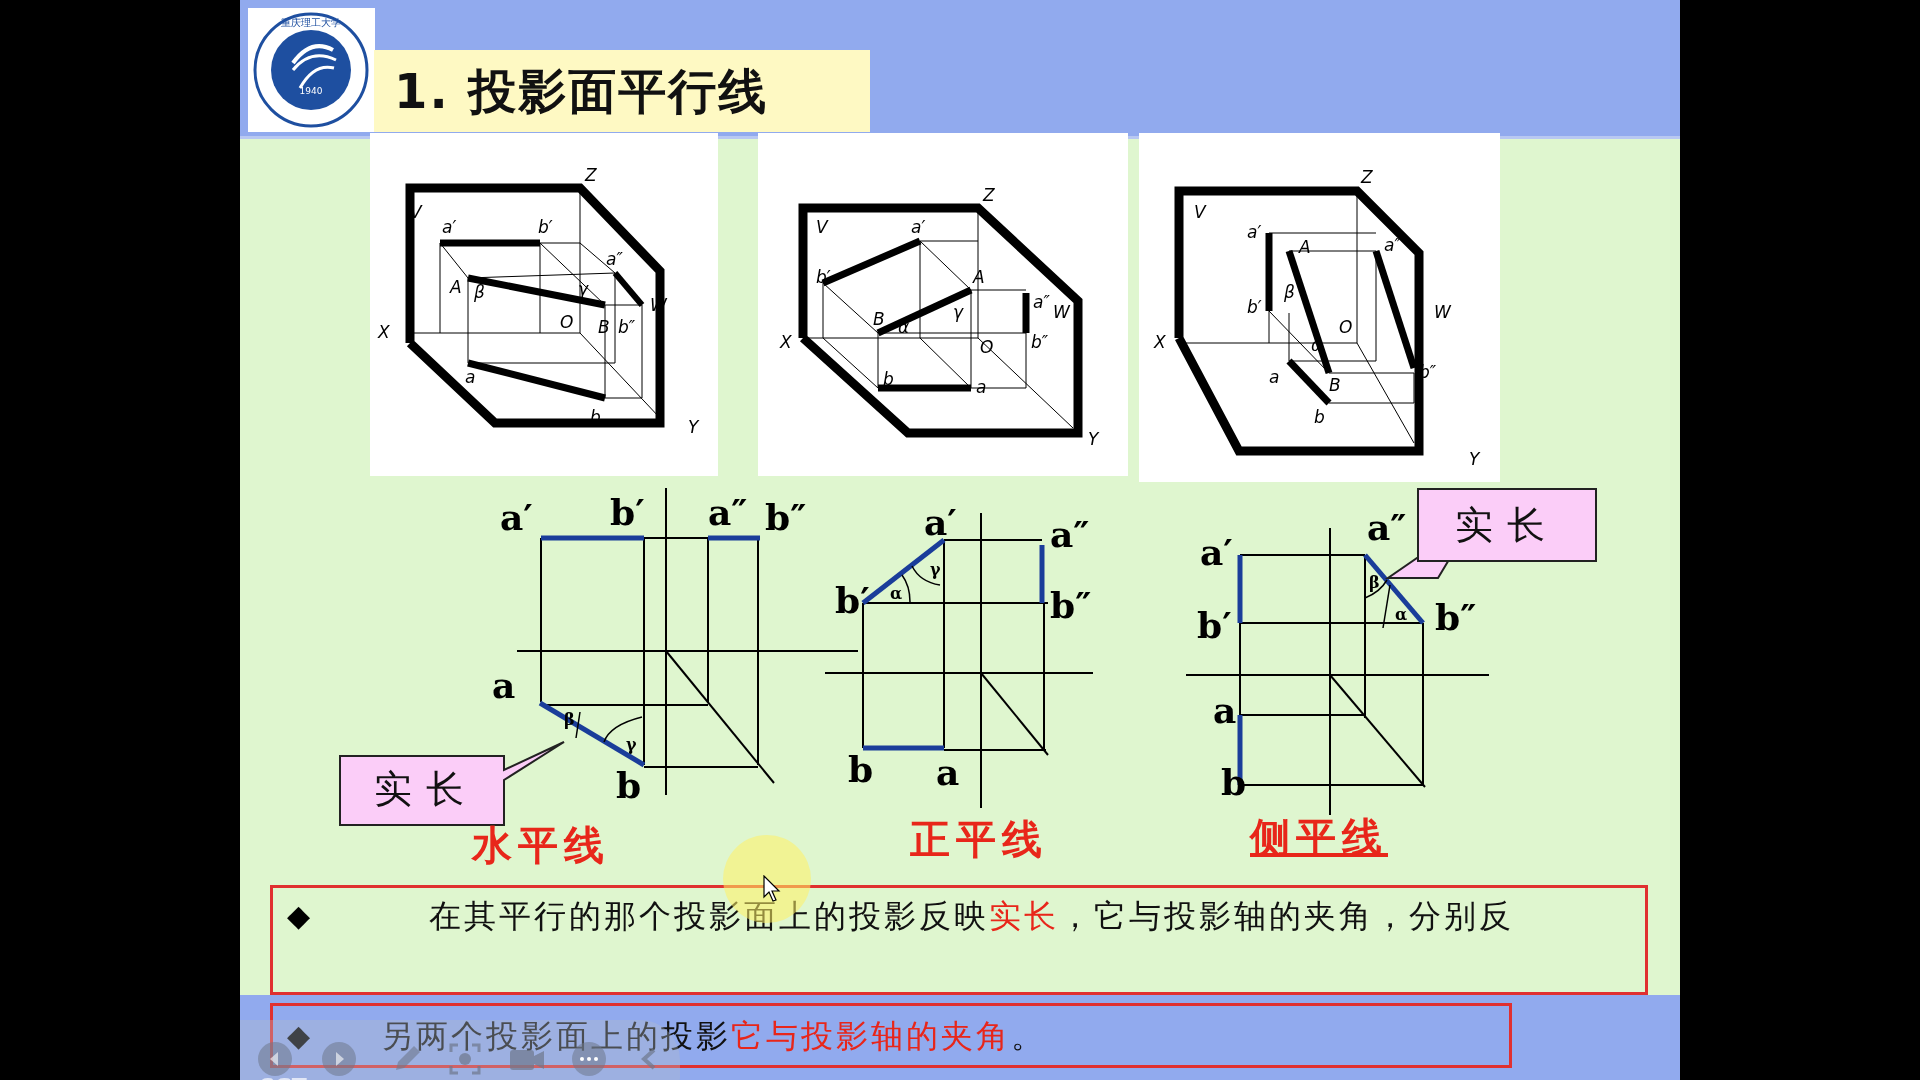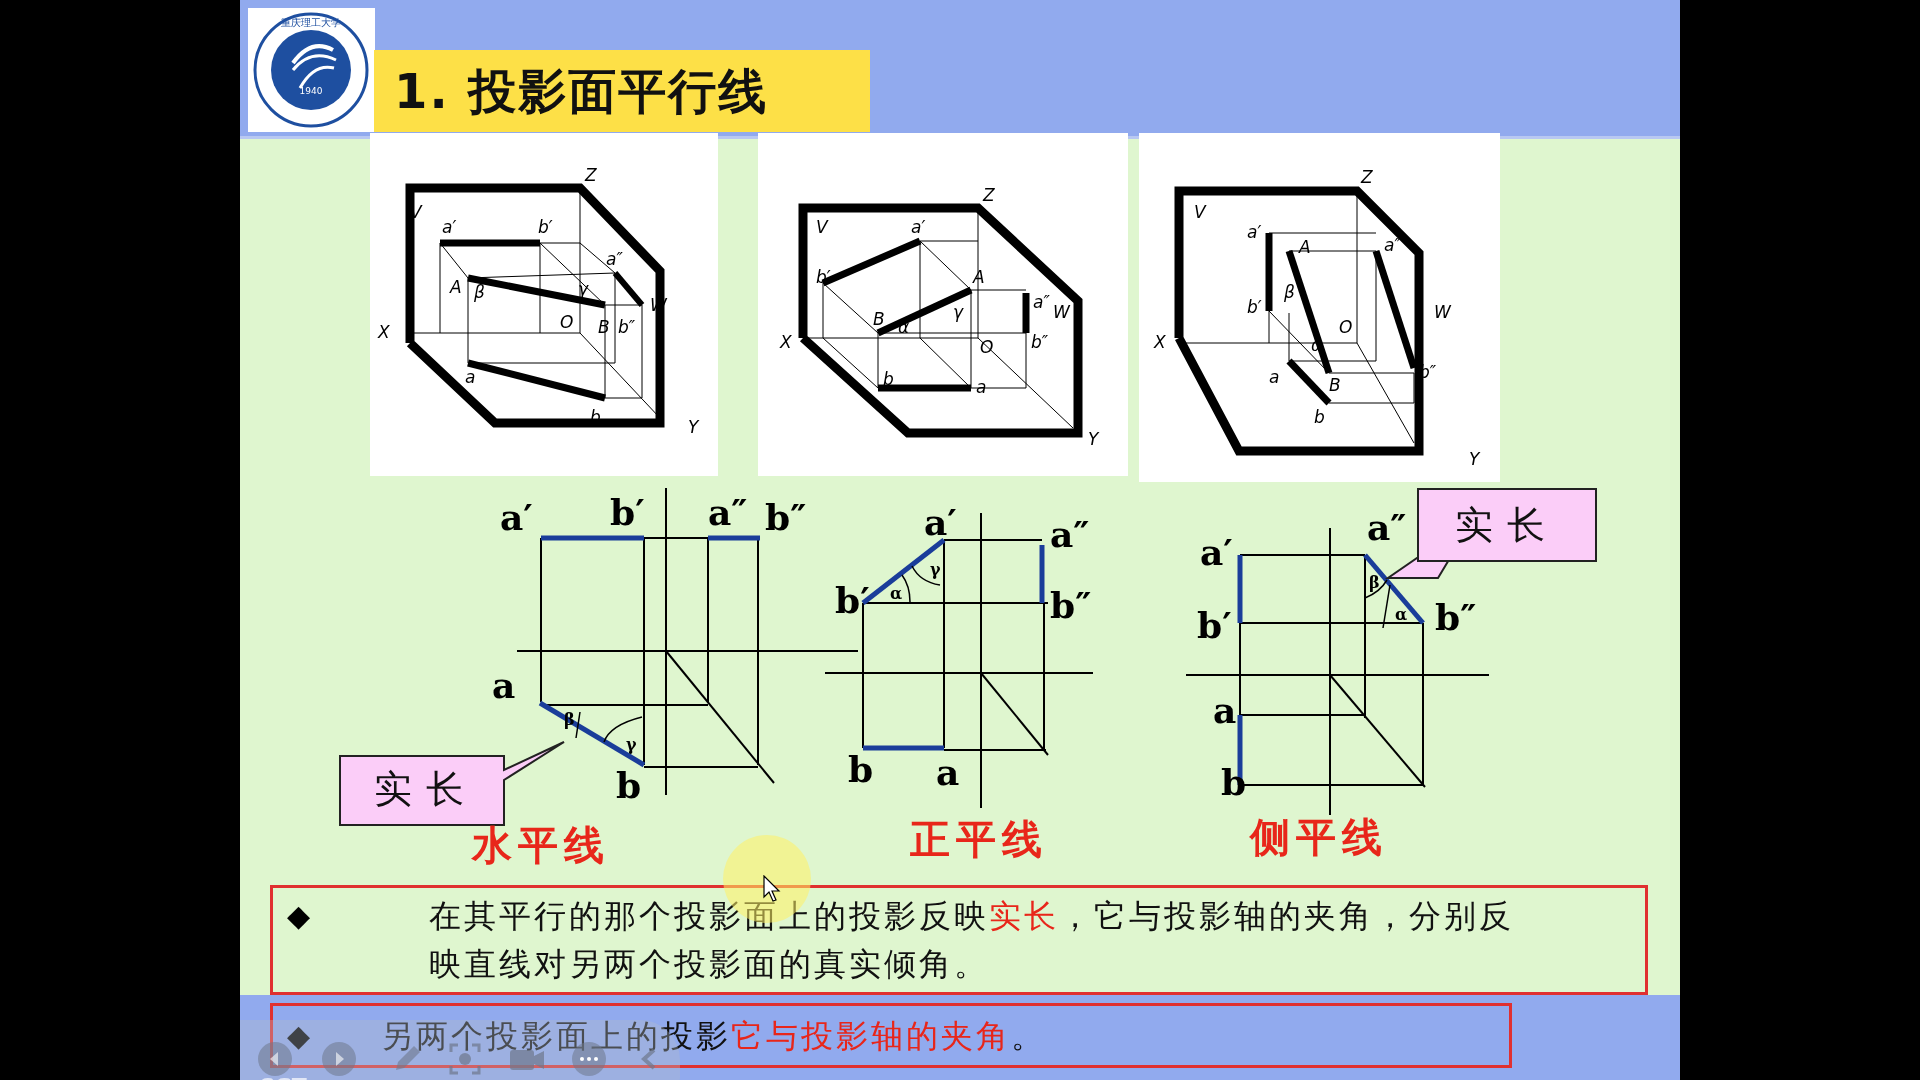--- a/index.html
+++ b/index.html
@@ -3,21 +3,21 @@
 <meta charset="utf-8">
 <style>
   html, body { margin:0; padding:0; background:#000; }
   body { width:1920px; height:1080px; position:relative; overflow:hidden;
          font-family:"DejaVu Serif", "Liberation Serif", serif; }
   .slide { position:absolute; left:240px; top:0; width:1440px; height:1080px; background:#dff6cf; overflow:hidden; }
   .band-top { position:absolute; left:0; top:0; width:1440px; height:138px; background:#91aaee; }
   .band-top-line { position:absolute; left:0; top:136px; width:1440px; height:3px; background:#b8c8f2; }
   .band-bottom { position:absolute; left:0; top:995px; width:1440px; height:85px; background:#91aaee; }
   .logo { position:absolute; left:8px; top:8px; width:127px; height:124px; background:#fff; }
-  .title-bar { position:absolute; left:134px; top:50px; width:496px; height:82px; background:#fde047; }
+  .title-bar { position:absolute; left:134px; top:50px; width:496px; height:82px; background:#fef9c3; }
   .title-text { position:absolute; left:20px; top:10px; font-size:48px; font-weight:bold; color:#111; letter-spacing:2px; font-family:"DejaVu Sans", sans-serif; }
   .panel3d { position:absolute; background:#fff; }
   .panel3d svg { width:100%; height:100%; display:block; }
   .proj { position:absolute; }
   .proj svg { width:100%; height:100%; display:block; overflow:visible; }
   .caption { position:absolute; color:#e8261a; font-size:40px; font-weight:bold; letter-spacing:6px; font-family:"DejaVu Serif", serif; }
   .callout { position:absolute; background:#fbcdf8; border:2px solid #222; font-size:38px; display:flex; align-items:center; justify-content:center; letter-spacing:14px; color:#111; }
   .textbox { position:absolute; border:3px solid #e03030; box-sizing:border-box; }
   .bullet { position:absolute; font-size:30px; color:#000; }
   .para { position:absolute; font-size:32px; line-height:48px; color:#111; letter-spacing:3px; }
@@ -293,27 +293,26 @@
         <text x="46" y="315">b</text>
       </g>
       <g font-size="16" font-weight="bold" fill="#000">
         <text x="194" y="108">β</text>
         <text x="220" y="140">α</text>
       </g>
       <polygon points="242,80 275,80 263,100 213,100" fill="#fbcdf8" stroke="#222" stroke-width="2" transform="translate(0,-2)"></polygon>
     </svg>
   </div>
   <div class="callout" style="left:1177px;top:488px;width:176px;height:70px;">实长</div>
-  <div class="caption" style="left:1010px;top:810px;">侧平线</div>
+  <div class="caption" style="left:1010px;top:810px;text-decoration:underline;">侧平线</div>
 
   <div class="textbox" style="left:30px;top:885px;width:1378px;height:110px;">
     <span class="bullet" style="left:14px;top:10px;">◆</span>
     <div class="para" style="left:108px;top:4px;margin-left:48px;">
       <span>在其平行的那个投影面上的投影反映</span><span class="red">实长</span><span>，它与投影轴的夹角，分别反</span><br>
-      <span>映直线对另两个投影面的真实倾角。</span>
     </div>
   </div>
 
   <div class="textbox" style="left:30px;top:1003px;width:1242px;height:65px;">
     <span class="bullet" style="left:14px;top:12px;">◆</span>
     <div class="para" style="left:108px;top:6px;">
       <span>另两个投影面上的投影</span><span class="red">它与投影轴的夹角</span><span>。</span>
     </div>
   </div>
 

